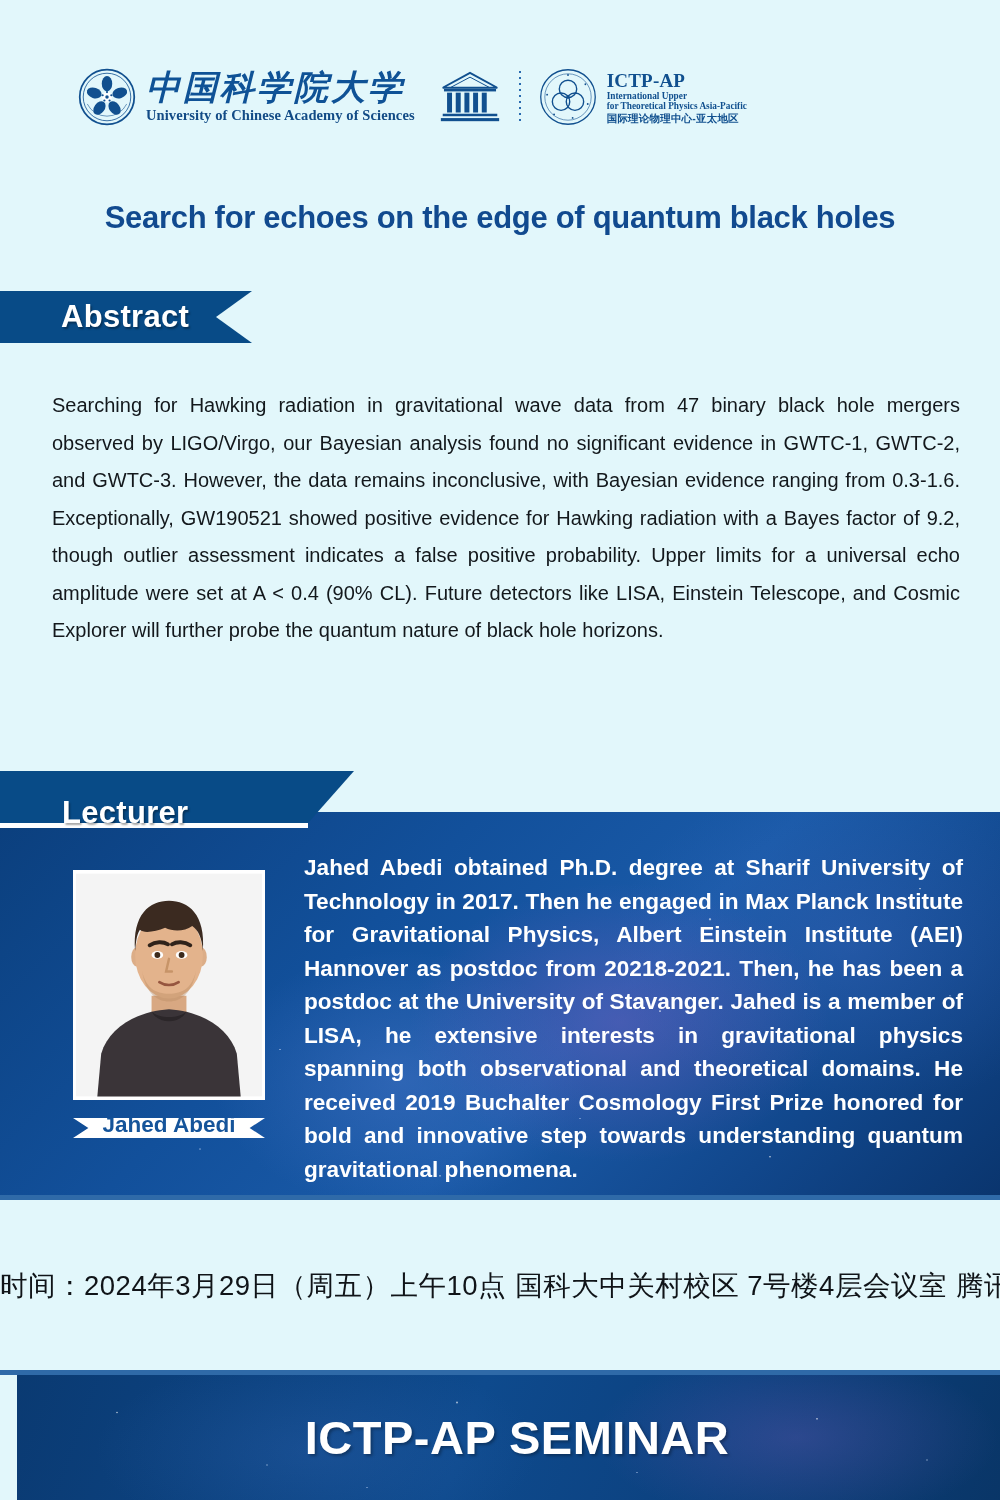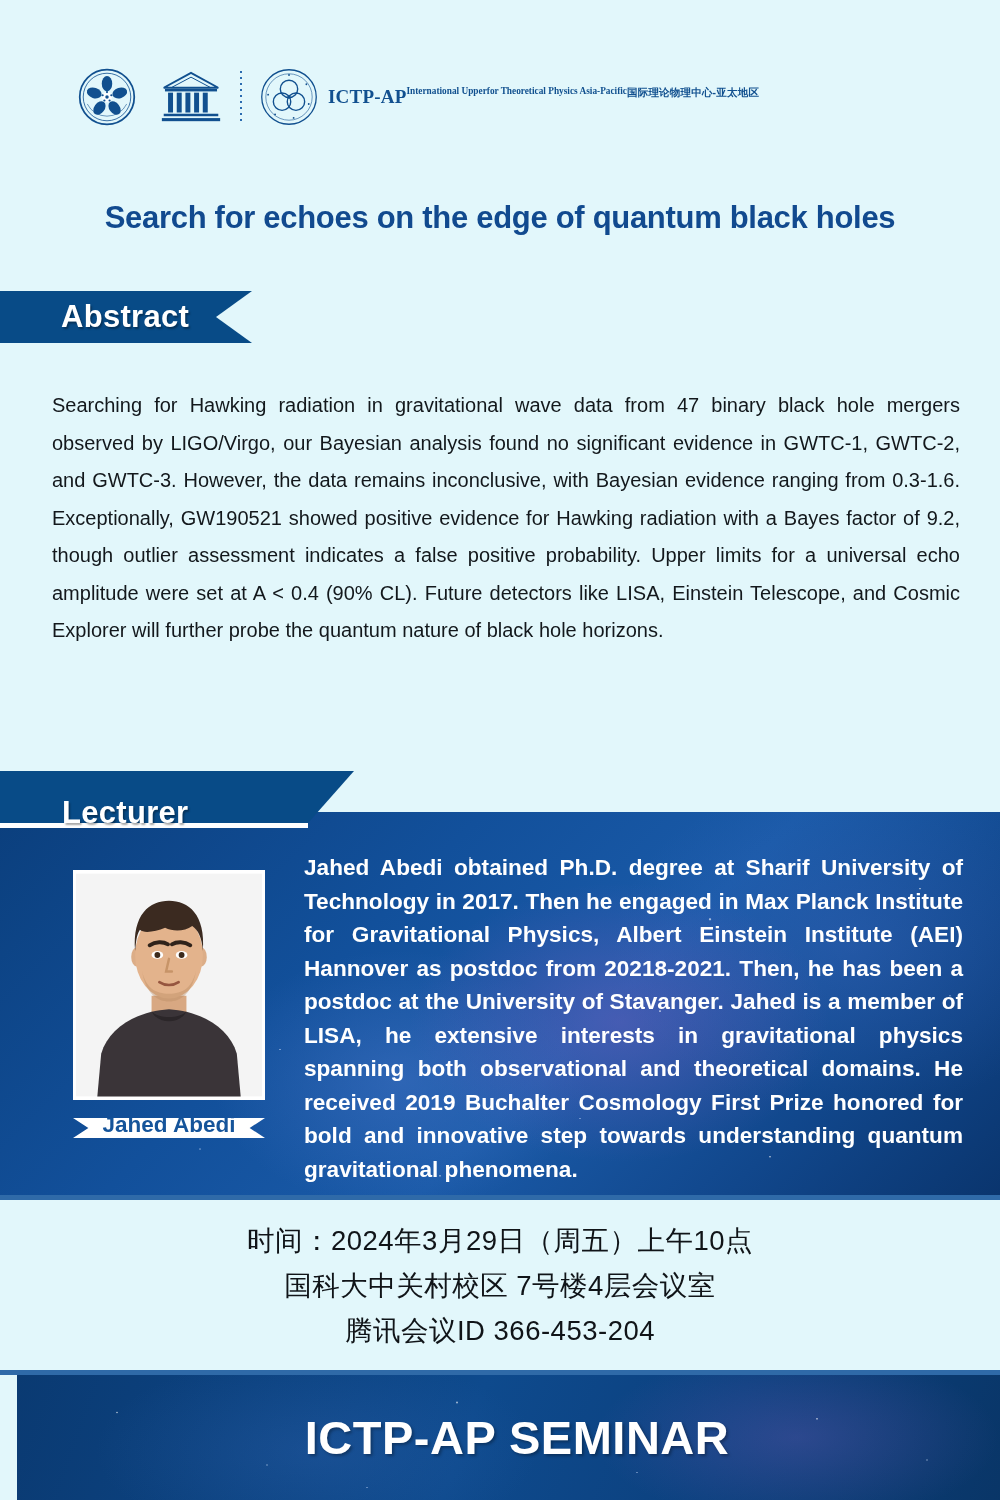--- a/index.html
+++ b/index.html
@@ -69,21 +69,21 @@
     margin: 0 18px;
     background-image: radial-gradient(#2a6bb0 45%, transparent 46%);
     background-size: 2px 6px;
     background-repeat: repeat-y;
   }
 
   .ictp-block { display: flex; align-items: center; gap: 10px; }
 
   .ictp-emblem { width: 58px; height: 58px; flex: 0 0 58px; }
 
-  .ictp-text { display: flex; flex-direction: row; line-height: 1.12; }
+  .ictp-text { display: flex; flex-direction: column; line-height: 1.12; }
 
   .ictp-title {
     font-family: "Liberation Serif", serif;
     font-size: 19px;
     font-weight: bold;
     color: #11508f;
     letter-spacing: 0.2px;
   }
   .ictp-sub1, .ictp-sub2 {
     font-family: "Liberation Serif", serif;
@@ -264,23 +264,22 @@
     background: #2f6aa8;
   }
   #event-info {
     position: absolute;
     top: 1200px;
     left: 0;
     width: 1000px;
     height: 172px;
     background: #e2f7fb;
     display: flex;
-    flex-direction: column;
+    flex-direction: row;
     align-items: center;
-    justify-content: center;
     gap: 9px;
   }
   .event-line {
     font-size: 27.5px;
     color: #101418;
     letter-spacing: 0.5px;
     white-space: nowrap;
   }
   #divider-bottom {
     position: absolute;
@@ -349,20 +348,24 @@
         </g>
         <circle cx="50" cy="50" r="8.5" fill="#ffffff"></circle>
         <circle cx="50" cy="50" r="3" fill="#11508f"></circle>
         <circle cx="50" cy="41.5" r="1.9" fill="#11508f"></circle>
         <circle cx="57.5" cy="47" r="1.9" fill="#11508f"></circle>
         <circle cx="54.5" cy="56" r="1.9" fill="#11508f"></circle>
         <circle cx="45.5" cy="56" r="1.9" fill="#11508f"></circle>
         <circle cx="42.5" cy="47" r="1.9" fill="#11508f"></circle>
         <path d="M16 62 A38 38 0 0 0 84 62" fill="none" stroke="#11508f" stroke-width="1"></path>
       </svg>
+      <div class="ucas-wordmark">
+        <div class="ucas-cn">中国科学院大学</div>
+        <div class="ucas-en">University of  Chinese Academy of Sciences</div>
+      </div>
     </div>
 
     <div class="unesco-block">
       <svg class="unesco-logo" viewBox="0 0 100 90">
         <path d="M50 6 L94 30 L6 30 Z" fill="none" stroke="#11508f" stroke-width="3"></path>
         <path d="M50 13 L82 30 L18 30 Z" fill="none" stroke="#11508f" stroke-width="1.6"></path>
         <rect x="8" y="32" width="84" height="4" fill="#11508f"></rect>
         <g fill="#11508f">
           <rect x="13" y="38" width="8" height="32"></rect>
           <rect x="27" y="38" width="8" height="32"></rect>

